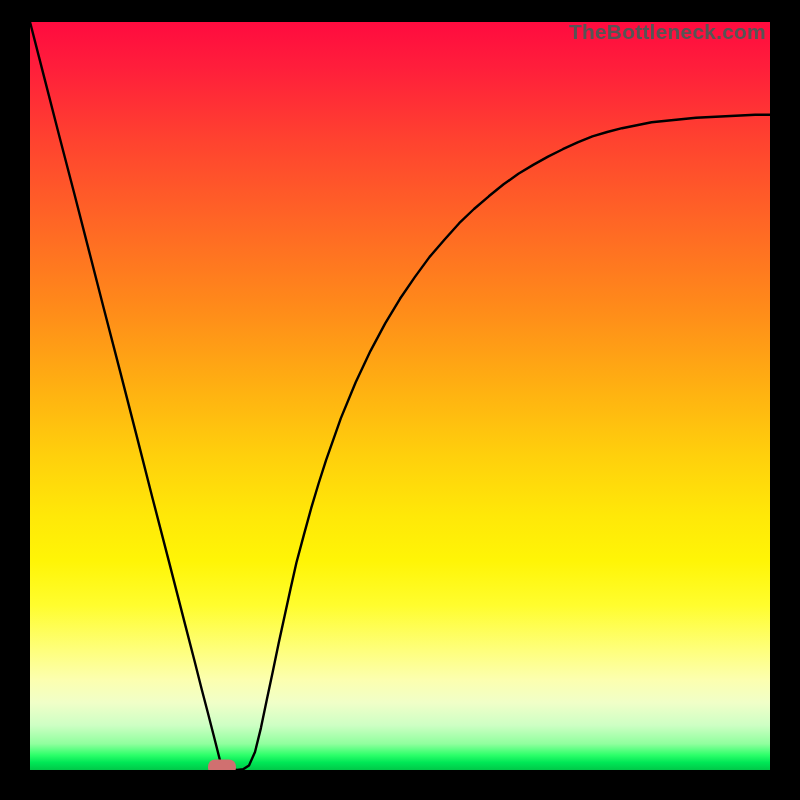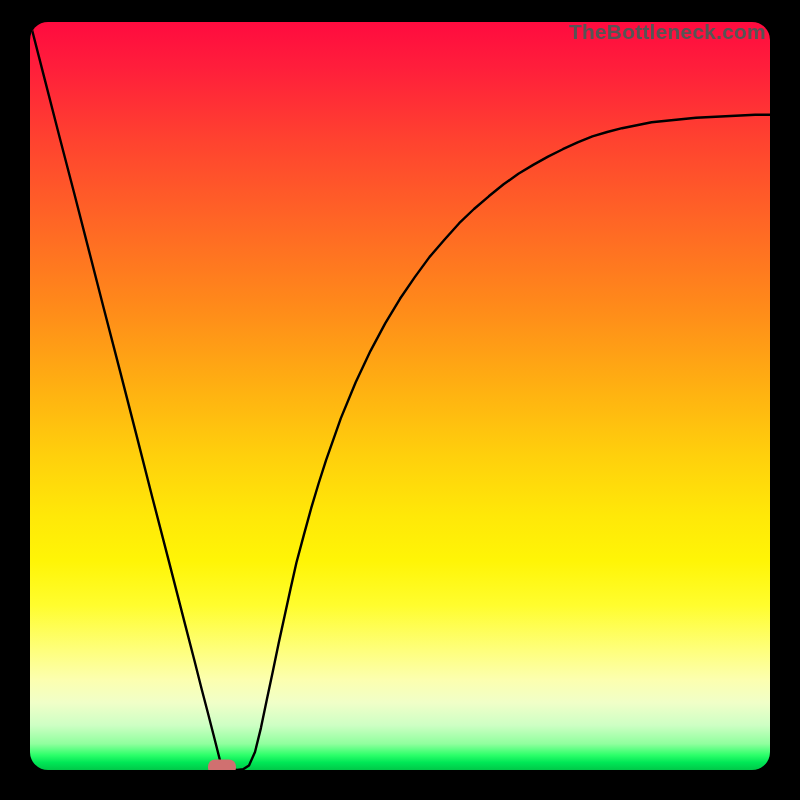--- a/index.html
+++ b/index.html
@@ -1,17 +1,17 @@
 <!DOCTYPE html>
 <html><head>
 <meta charset="utf-8">
 <style>
   html,body{margin:0;padding:0;width:800px;height:800px;overflow:hidden;background:#000;}
   .frame{position:absolute;left:0;top:0;width:800px;height:800px;background:#000;}
-  .plot{position:absolute;left:30px;top:22px;width:740px;height:748px;overflow:hidden;border-radius:18px;}
+  .plot{position:absolute;left:30px;top:22px;width:740px;height:748px;overflow:hidden;}
   .grad{
     position:absolute;left:0;top:0;width:100%;height:100%;
     background:linear-gradient(to bottom,
       #ff0b3f 0%,
       #ff1e3b 6%,
       #ff432f 16%,
       #ff6a24 28%,
       #ff8a1a 38%,
       #ffad12 48%,
       #ffd00c 58%,

